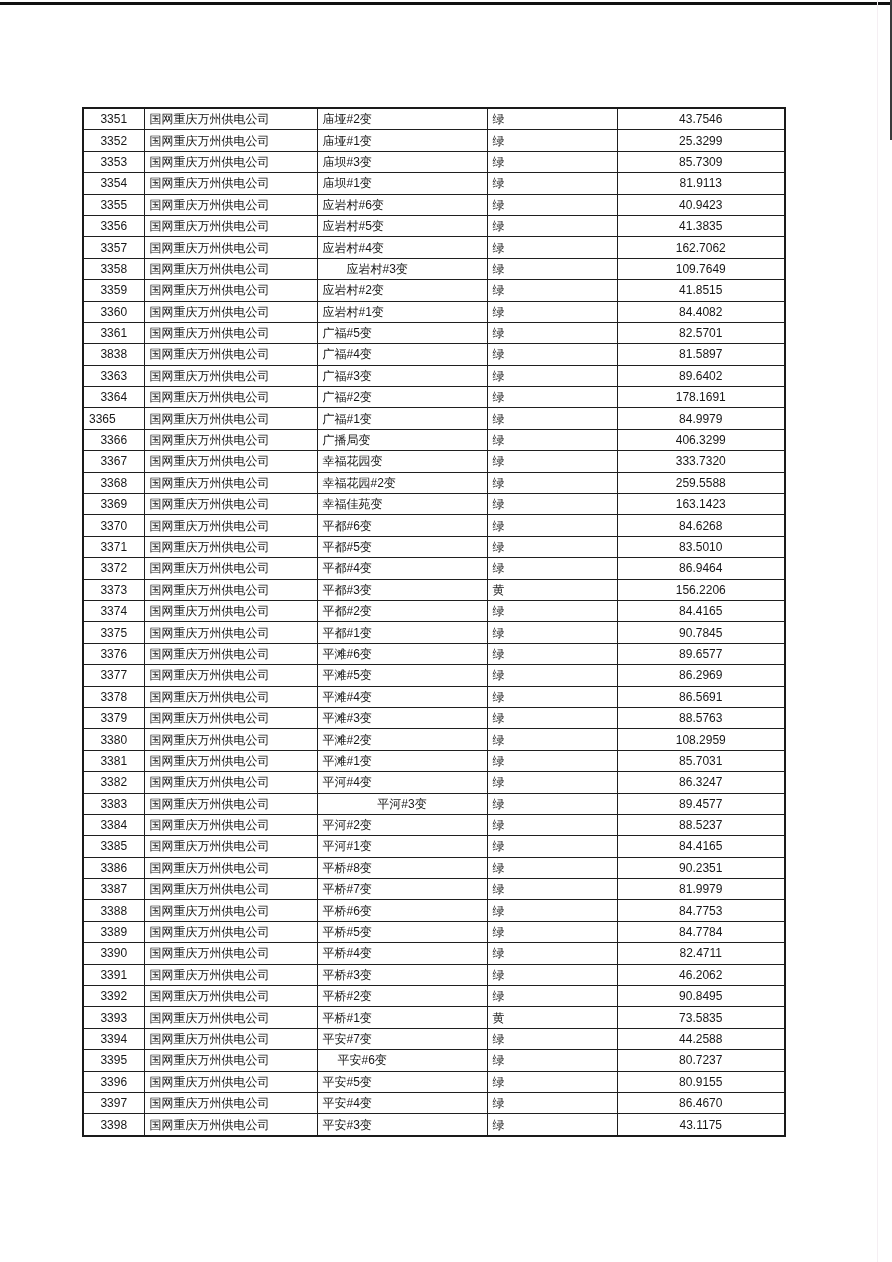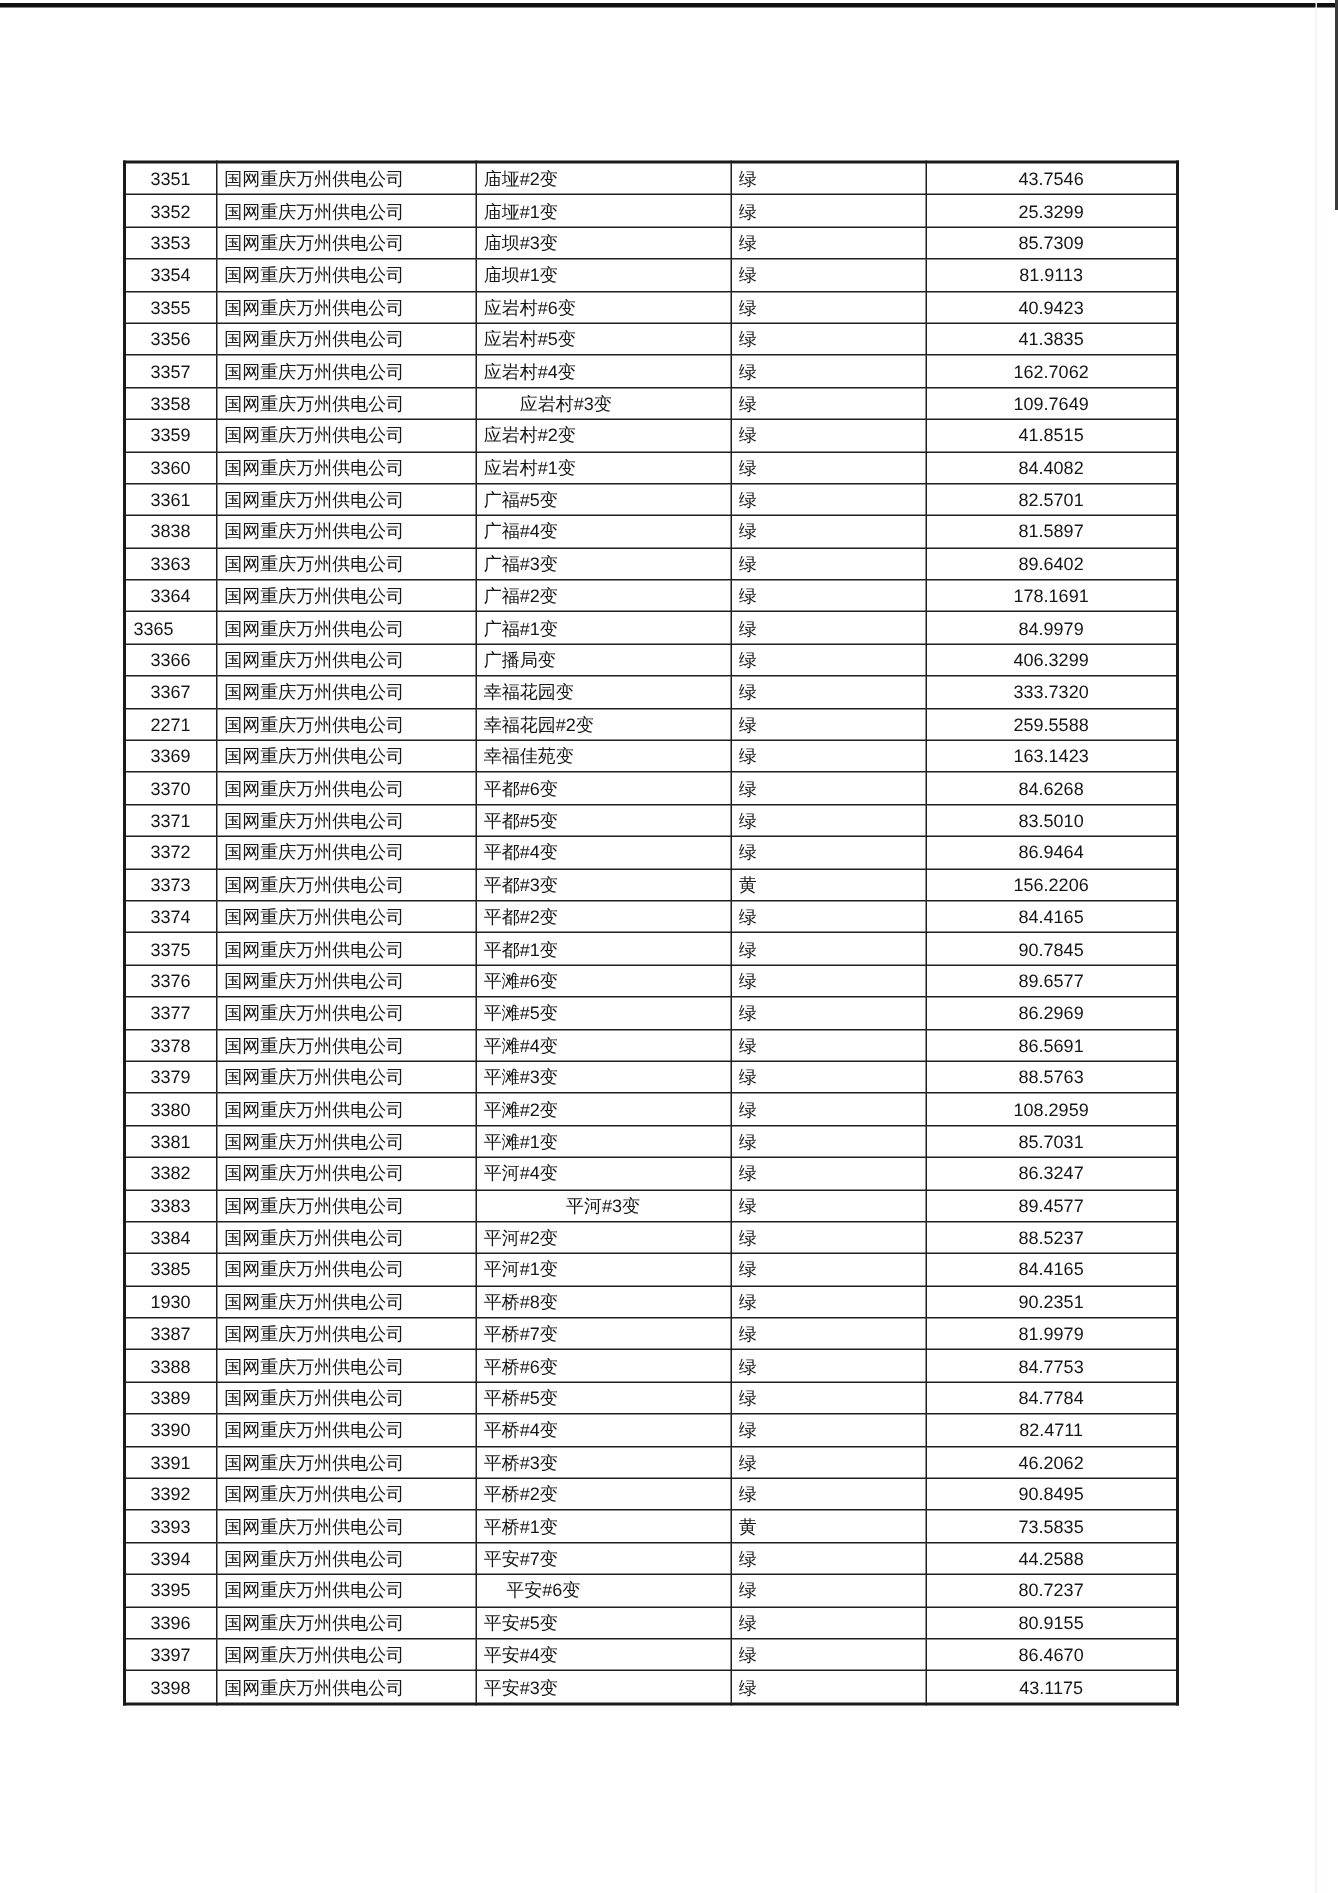--- a/index.html
+++ b/index.html
@@ -189,21 +189,21 @@
           <td style="text-align: center; margin-top: 28px;">406.3299</td>
         </tr>
         <tr>
           <td style="text-align: center;">3367</td>
           <td style="text-align: left;">国网重庆万州供电公司</td>
           <td style="text-align: left;">幸福花园变</td>
           <td style="text-align: left;">绿</td>
           <td style="text-align: center;">333.7320</td>
         </tr>
         <tr>
-          <td style="text-align: center;">2271</td>
+          <td style="text-align: center;">3368</td>
           <td style="text-align: left;">国网重庆万州供电公司</td>
           <td style="text-align: left;">幸福花园#2变</td>
           <td style="text-align: left;">绿</td>
           <td style="text-align: center;">259.5588</td>
         </tr>
         <tr>
           <td style="text-align: center;">3369</td>
           <td style="text-align: left;">国网重庆万州供电公司</td>
           <td style="text-align: left;">幸福佳苑变</td>
           <td style="text-align: left;">绿</td>
@@ -315,21 +315,21 @@
           <td style="text-align: center;">88.5237</td>
         </tr>
         <tr>
           <td style="text-align: center;">3385</td>
           <td style="text-align: left;">国网重庆万州供电公司</td>
           <td style="text-align: left;">平河#1变</td>
           <td style="text-align: left;">绿</td>
           <td style="text-align: center;">84.4165</td>
         </tr>
         <tr>
-          <td style="text-align: center;">1930</td>
+          <td style="text-align: center;">3386</td>
           <td style="text-align: left;">国网重庆万州供电公司</td>
           <td style="text-align: left;">平桥#8变</td>
           <td style="text-align: left;">绿</td>
           <td style="text-align: center;">90.2351</td>
         </tr>
         <tr>
           <td style="text-align: center;">3387</td>
           <td style="text-align: left;">国网重庆万州供电公司</td>
           <td style="text-align: left;">平桥#7变</td>
           <td style="text-align: left;">绿</td>

